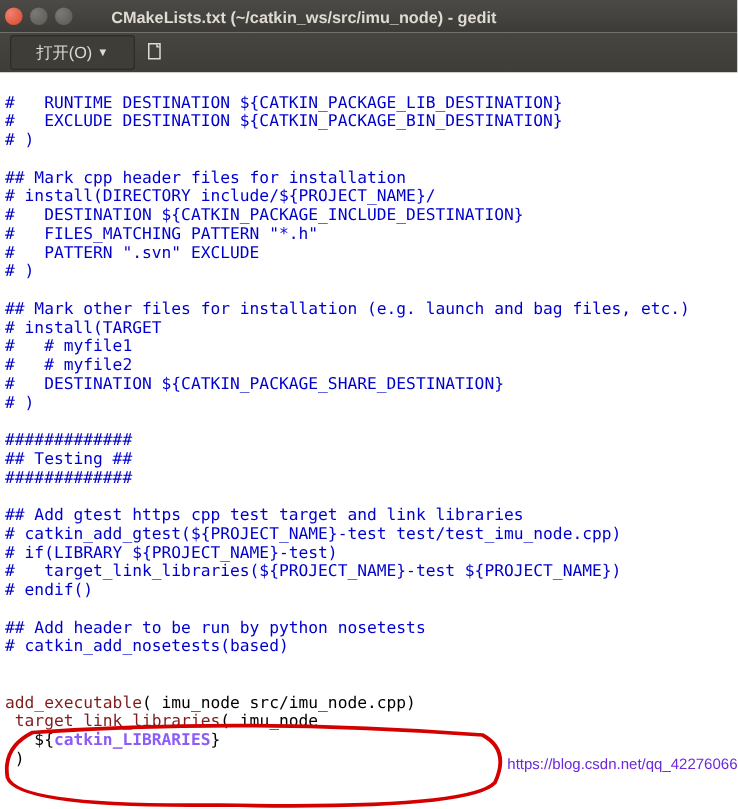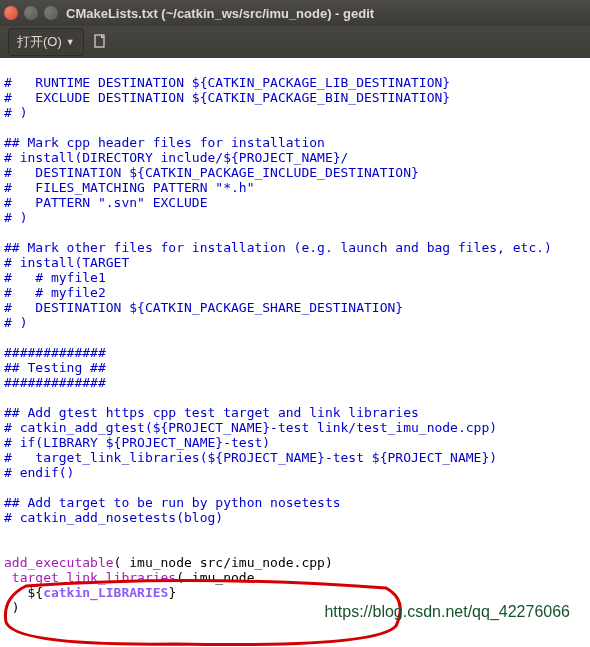--- a/index.html
+++ b/index.html
@@ -2,31 +2,31 @@
 <html><head>
 <meta charset="utf-8">
 <style>
 * { margin: 0; padding: 0; box-sizing: border-box; }
 body { width: 590px; height: 647px; font-family: sans-serif; background: #fff; overflow: hidden; position: relative; }
 .titlebar { height: 26px; background: linear-gradient(to bottom, #4b4a46, #3c3b37); display: flex; align-items: center; padding: 0 4px; }
 .win-btns { display: flex; gap: 6px; margin-right: 8px; }
 .win-btn { width: 14px; height: 14px; border-radius: 50%; }
 .close-btn { background: radial-gradient(circle at 30% 30%, #f08070, #d9472b); }
 .min-btn, .max-btn { background: radial-gradient(circle at 30% 30%, #7a7974, #5a5954); }
-.title-text { color: #dfdbd2; font-size: 13px; font-weight: bold; }
+.title-text { color: #dfdbd2; font-size: 13px; font-weight: bold; margin-left: 23px; }
 .toolbar { height: 32px; background: linear-gradient(to bottom, #464540, #3e3d38); display: flex; align-items: center; padding: 0 8px; gap: 8px; }
-.open-btn { display: flex; align-items: center; gap: 4px; color: #dfdbd2; font-size: 13px; padding: 4px 8px; border: 1px solid #2d2c28; border-radius: 3px; background: #3e3d38; }
+.open-btn { display: flex; align-items: center; gap: 4px; color: #dfdbd2; font-size: 13px; padding: 4px 20px; border: 1px solid #2d2c28; border-radius: 3px; background: #3e3d38; }
 .open-btn .chevron { font-size: 9px; }
 .tab-icon { width: 18px; height: 18px; display: flex; align-items: center; justify-content: center; color: #dfdbd2; }
 .editor { padding: 2px 4px; font-family: "DejaVu Sans Mono", monospace; font-size: 13px; line-height: 15px; white-space: pre; color: #000; background: #fff; position: relative; }
 .c-comment { color: #0000cd; }
-.c-keyword { color: #a21caf; text-align: center; }
+.c-keyword { color: #7f1d1d; text-align: center; }
 .c-var { color: #8b5cf6; font-weight: bold; }
 .annot { position: absolute; pointer-events: none; }
-.watermark { position: absolute; right: 20px; bottom: 28px; color: #14532d; font-size: 16px; font-family: sans-serif; }
+.watermark { position: absolute; right: 0; bottom: 28px; color: #6d28d9; font-size: 12px; font-family: sans-serif; }
 </style>
 </head>
 <body>
 
 <div class="titlebar">
   <div class="win-btns">
     <div class="win-btn close-btn"></div>
     <div class="win-btn min-btn"></div>
     <div class="win-btn max-btn"></div>
   </div>
@@ -63,27 +63,27 @@
 <span class="c-comment">#   # myfile1</span>
 <span class="c-comment">#   # myfile2</span>
 <span class="c-comment">#   DESTINATION ${CATKIN_PACKAGE_SHARE_DESTINATION}</span>
 <span class="c-comment"># )</span>
 <span></span>
 <span class="c-comment">#############</span>
 <span class="c-comment">## Testing ##</span>
 <span class="c-comment">#############</span>
 <span></span>
 <span class="c-comment">## Add gtest https cpp test target and link libraries</span>
-<span class="c-comment"># catkin_add_gtest(${PROJECT_NAME}-test link/test_imu_node.cpp)</span>
+<span class="c-comment"># catkin_add_gtest(${PROJECT_NAME}-test test/test_imu_node.cpp)</span>
 <span class="c-comment"># if(LIBRARY ${PROJECT_NAME}-test)</span>
 <span class="c-comment">#   target_link_libraries(${PROJECT_NAME}-test ${PROJECT_NAME})</span>
 <span class="c-comment"># endif()</span>
 <span></span>
-<span class="c-comment">## Add target to be run by python nosetests</span>
-<span class="c-comment"># catkin_add_nosetests(blog)</span>
+<span class="c-comment">## Add header to be run by python nosetests</span>
+<span class="c-comment"># catkin_add_nosetests(based)</span>
 <span></span>
 <span></span>
 <span><span class="c-keyword">add_executable</span><span>( imu_node src/imu_node.cpp)</span></span>
 <span><span> </span><span class="c-keyword">target_link_libraries</span><span>( imu_node</span></span>
 <span><span>   ${</span><span class="c-var">catkin_LIBRARIES</span><span>}</span></span>
 <span> )</span>
 <svg class="annot" style="left:-4px; top:520px;" width="420" height="74">
   <path d="M 30 8 Q 200 -4 390 10 Q 412 22 400 48 Q 380 70 180 66 Q 18 68 10 44 Q 6 20 30 8 Z" fill="none" stroke="#d40000" stroke-width="3"></path>
 </svg>
 <div class="watermark">https://blog.csdn.net/qq_42276066</div>

